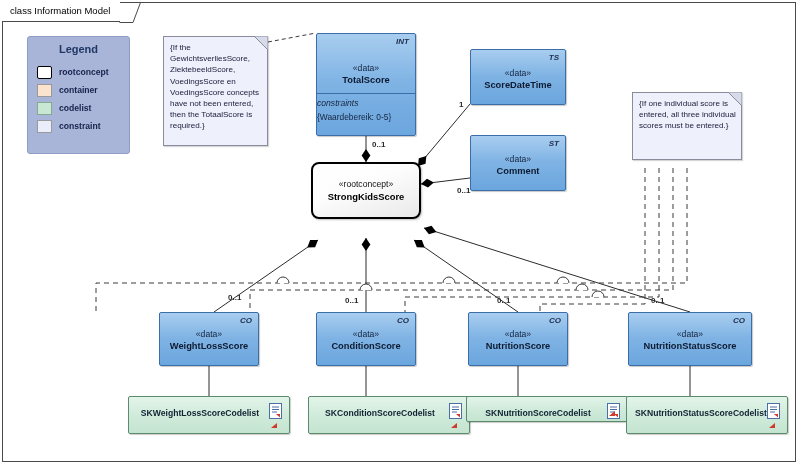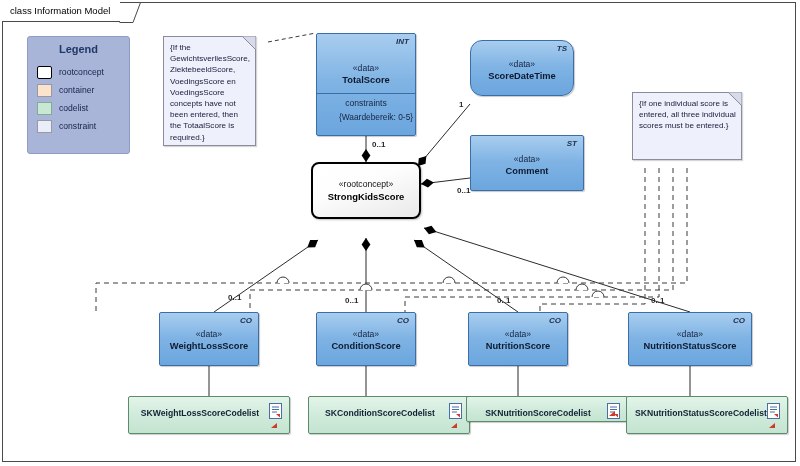--- a/index.html
+++ b/index.html
@@ -79,20 +79,21 @@
   .legend-rows {
     position: absolute;
     left: 9px; top: 26px;
     right: 4px;
   }
   .legend-row {
     display: flex;
     align-items: center;
     height: 18px;
     margin-bottom: 0px;
+    font-weight: bold;
   }
   .legend-swatch {
     width: 15px; height: 13px;
     margin-right: 7px;
     box-sizing: border-box;
     flex: 0 0 auto;
   }
   .sw-rootconcept { background: #ffffff; border: 1.6px solid #000000; border-radius: 2px; }
   .sw-container   { background: #fbe3cd; border: 1px solid #9a9a9a; }
   .sw-data        { background: #8fc0ea; border: 1px solid #5b7fa8; }
@@ -138,31 +139,30 @@
   }
   .cls .divider {
     position: absolute;
     left: 0; right: 0;
     height: 0;
     border-top: 1px solid #3b6ea8;
   }
   .cls .compart-title {
     position: absolute;
     left: 0; right: 0;
-    text-align: center;
     font-size: 8.6px;
+    font-style: italic;
     color: #16243f;
   }
   .cls .compart-body {
     position: absolute;
     left: 0; right: 0;
-    text-align: center;
+    text-align: left;
     font-size: 8.4px;
     color: #16243f;
-    padding-left: 20px;
   }
 
   
   .rootbox {
     position: absolute;
     box-sizing: border-box;
     border: 2.5px solid #000000;
     border-radius: 8px;
     background: linear-gradient(160deg, #ffffff 0%, #fdfdfd 40%, #e9e9e9 100%);
     box-shadow: 1px 1px 2px rgba(0,0,0,0.25);
@@ -319,21 +319,21 @@
         <span class="legend-swatch sw-codelist"></span>
         <span class="legend-label">codelist</span>
       </div>
       <div class="legend-row">
         <span class="legend-swatch sw-constraint"></span>
         <span class="legend-label">constraint</span>
       </div>
     </div>
   </div>
 
-  <div class="note" style="left:163px; top:36px; width:93px; height:110px;">
+  <div class="note" style="left:163px; top:36px; width:105px; height:110px;">
     <svg class="note-fold" viewBox="0 0 14 14">
       <polygon points="0,0 14,14 14,0" fill="#d7dbe9" stroke="#8b8b9e" stroke-width="1"></polygon>
     </svg>
     <div class="note-text">{If the GewichtsverliesScore, ZiektebeeldScore, VoedingsScore en VoedingsScore concepts have not been entered, then the TotaalScore is required.}</div>
   </div>
 
   <div class="note" style="left:632px; top:92px; width:110px; height:68px;">
     <svg class="note-fold" viewBox="0 0 14 14">
       <polygon points="0,0 14,14 14,0" fill="#d7dbe9" stroke="#8b8b9e" stroke-width="1"></polygon>
     </svg>
@@ -342,27 +342,27 @@
 
   <div class="cls" style="left:316px; top:33px; width:100px; height:103px;">
     <div class="tag">INT</div>
     <div class="stereo" style="top:29px;">«data»</div>
     <div class="cname" style="top:41px;">TotalScore</div>
     <div class="divider" style="top:59px;"></div>
     <div class="compart-title" style="top:64px;">constraints</div>
     <div class="compart-body" style="top:78px;">{Waardebereik: 0-5}</div>
   </div>
 
-  <div class="cls" style="left:470px; top:40px; width:104px; height:56px;border-radius:12px;">
+  <div class="cls" style="left:470px; top:49px; width:96px; height:56px;">
     <div class="tag">TS</div>
     <div class="stereo" style="top:18px;">«data»</div>
     <div class="cname" style="top:30px;">ScoreDateTime</div>
   </div>
 
-  <div class="cls" style="left:470px; top:135px; width:114px; height:56px;">
+  <div class="cls" style="left:470px; top:135px; width:96px; height:56px;">
     <div class="tag">ST</div>
     <div class="stereo" style="top:18px;">«data»</div>
     <div class="cname" style="top:30px;">Comment</div>
   </div>
 
   <div class="rootbox" style="left:311px; top:162px; width:110px; height:57px;">
     <div class="stereo">«rootconcept»</div>
     <div class="cname">StrongKidsScore</div>
   </div>
 

